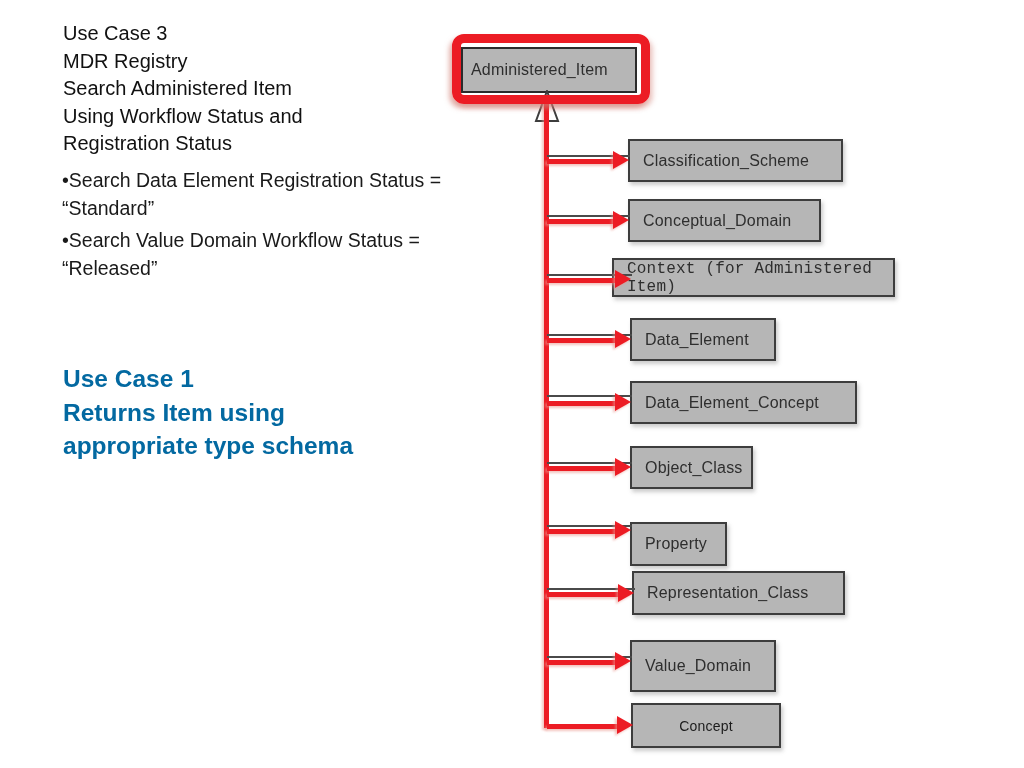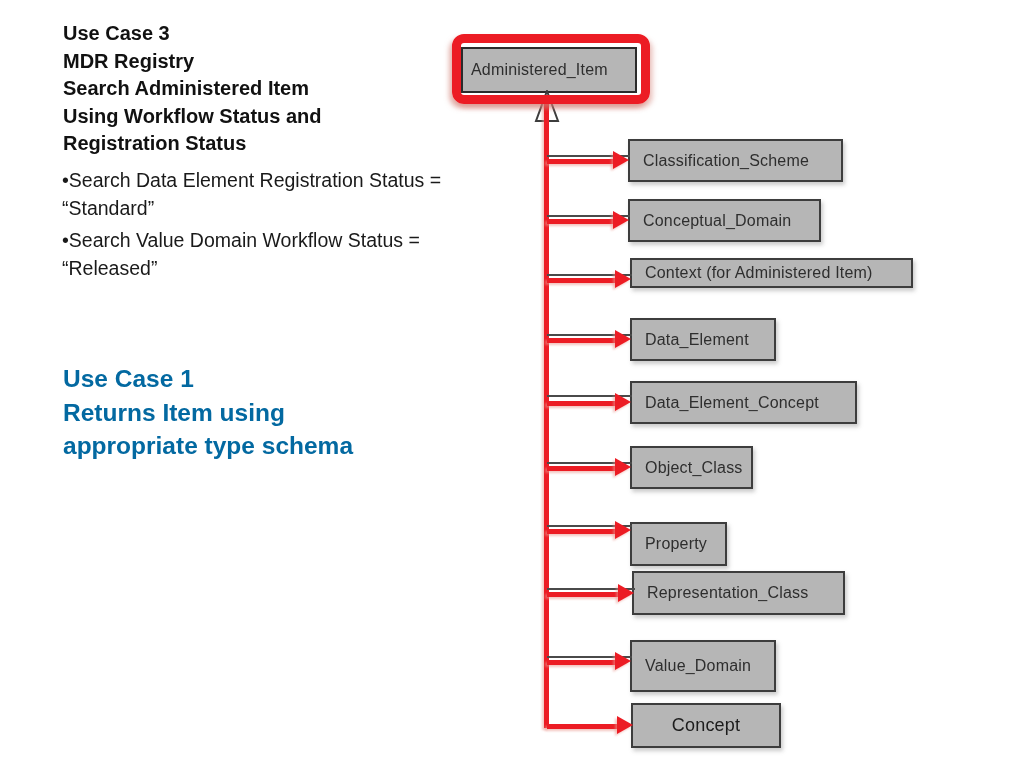--- a/index.html
+++ b/index.html
@@ -3,21 +3,21 @@
 <meta charset="utf-8">
 <style>
   html,body{margin:0;padding:0;background:#ffffff;}
   .canvas{
     position:relative;width:1024px;height:768px;background:#ffffff;overflow:hidden;
     font-family:"Liberation Sans",sans-serif;
   }
   
   .uc3-heading{
     position:absolute;left:63px;top:20px;width:400px;
-    font-size:20px;line-height:27.5px;font-weight:700;color:#111111;
+    font-size:20px;line-height:27.5px;font-weight:400;color:#111111;
     white-space:pre-line;
   }
   .bullet{
     position:absolute;left:62px;width:430px;
     font-size:19.5px;line-height:28px;font-weight:400;color:#1a1a1a;
     white-space:pre-line;
   }
   .bullet-1{top:166px;}
   .bullet-2{top:226px;}
   .uc1-heading{
@@ -27,21 +27,21 @@
   }
   
   .class-box{
     position:absolute;box-sizing:border-box;
     background:#b6b6b6;border:2px solid #3d3d3d;
     display:flex;align-items:center;
     padding-left:13px;
     font-size:16px;color:#2e2e2e;letter-spacing:0.2px;
     box-shadow:2px 3px 4px rgba(110,110,110,0.35);
   }
-  .class-box.centered{justify-content:center;padding-left:0;font-size:18px;color:#1c1c1c;}
+  .class-box.centered{justify-content:center;padding-left:0;font-size:14px;color:#1c1c1c;}
   .root-box{
     position:absolute;left:461px;top:47px;width:176px;height:46px;
     box-sizing:border-box;background:#b6b6b6;border:2px solid #2b2b2b;
     display:flex;align-items:center;padding-left:8px;
     font-size:16px;color:#2e2e2e;letter-spacing:0.2px;
   }
   .highlight{
     position:absolute;left:452px;top:34px;width:198px;height:70px;
     box-sizing:border-box;border:9px solid #ec1c24;border-radius:12px;
     box-shadow:-3px 4px 5px rgba(207,120,110,0.55),3px 4px 5px rgba(207,120,110,0.4);
@@ -139,21 +139,21 @@
   <div class="branch no-bline" style="top:715px;width:87px;">
       <div class="shaft"></div>
       <div class="head"></div>
     </div>
 
   <div class="root-box">Administered_Item</div>
   <div class="highlight"></div>
 
   <div class="class-box" style="left:628px;top:139px;width:215px;height:43px;">Classification_Scheme</div>
   <div class="class-box" style="left:628px;top:199px;width:193px;height:43px;">Conceptual_Domain</div>
-  <div class="class-box" style="left:630px;top:258px;width:283px;height:30px;">Context (for Administered Item)</div>
+  <div class="class-box" style="left:612px;top:258px;width:283px;height:39px;font-family:Liberation Mono, monospace;">Context (for Administered Item)</div>
   <div class="class-box" style="left:630px;top:318px;width:146px;height:43px;">Data_Element</div>
   <div class="class-box" style="left:630px;top:381px;width:227px;height:43px;">Data_Element_Concept</div>
   <div class="class-box" style="left:630px;top:446px;width:123px;height:43px;">Object_Class</div>
   <div class="class-box" style="left:630px;top:507px;width:97px;height:44px;margin-top:15px;">Property</div>
   <div class="class-box" style="left:632px;top:571px;width:213px;height:44px;">Representation_Class</div>
   <div class="class-box" style="left:630px;top:640px;width:146px;height:52px;">Value_Domain</div>
   <div class="class-box centered" style="left:631px;top:703px;width:150px;height:45px;">Concept</div>
 
 </div>
 

